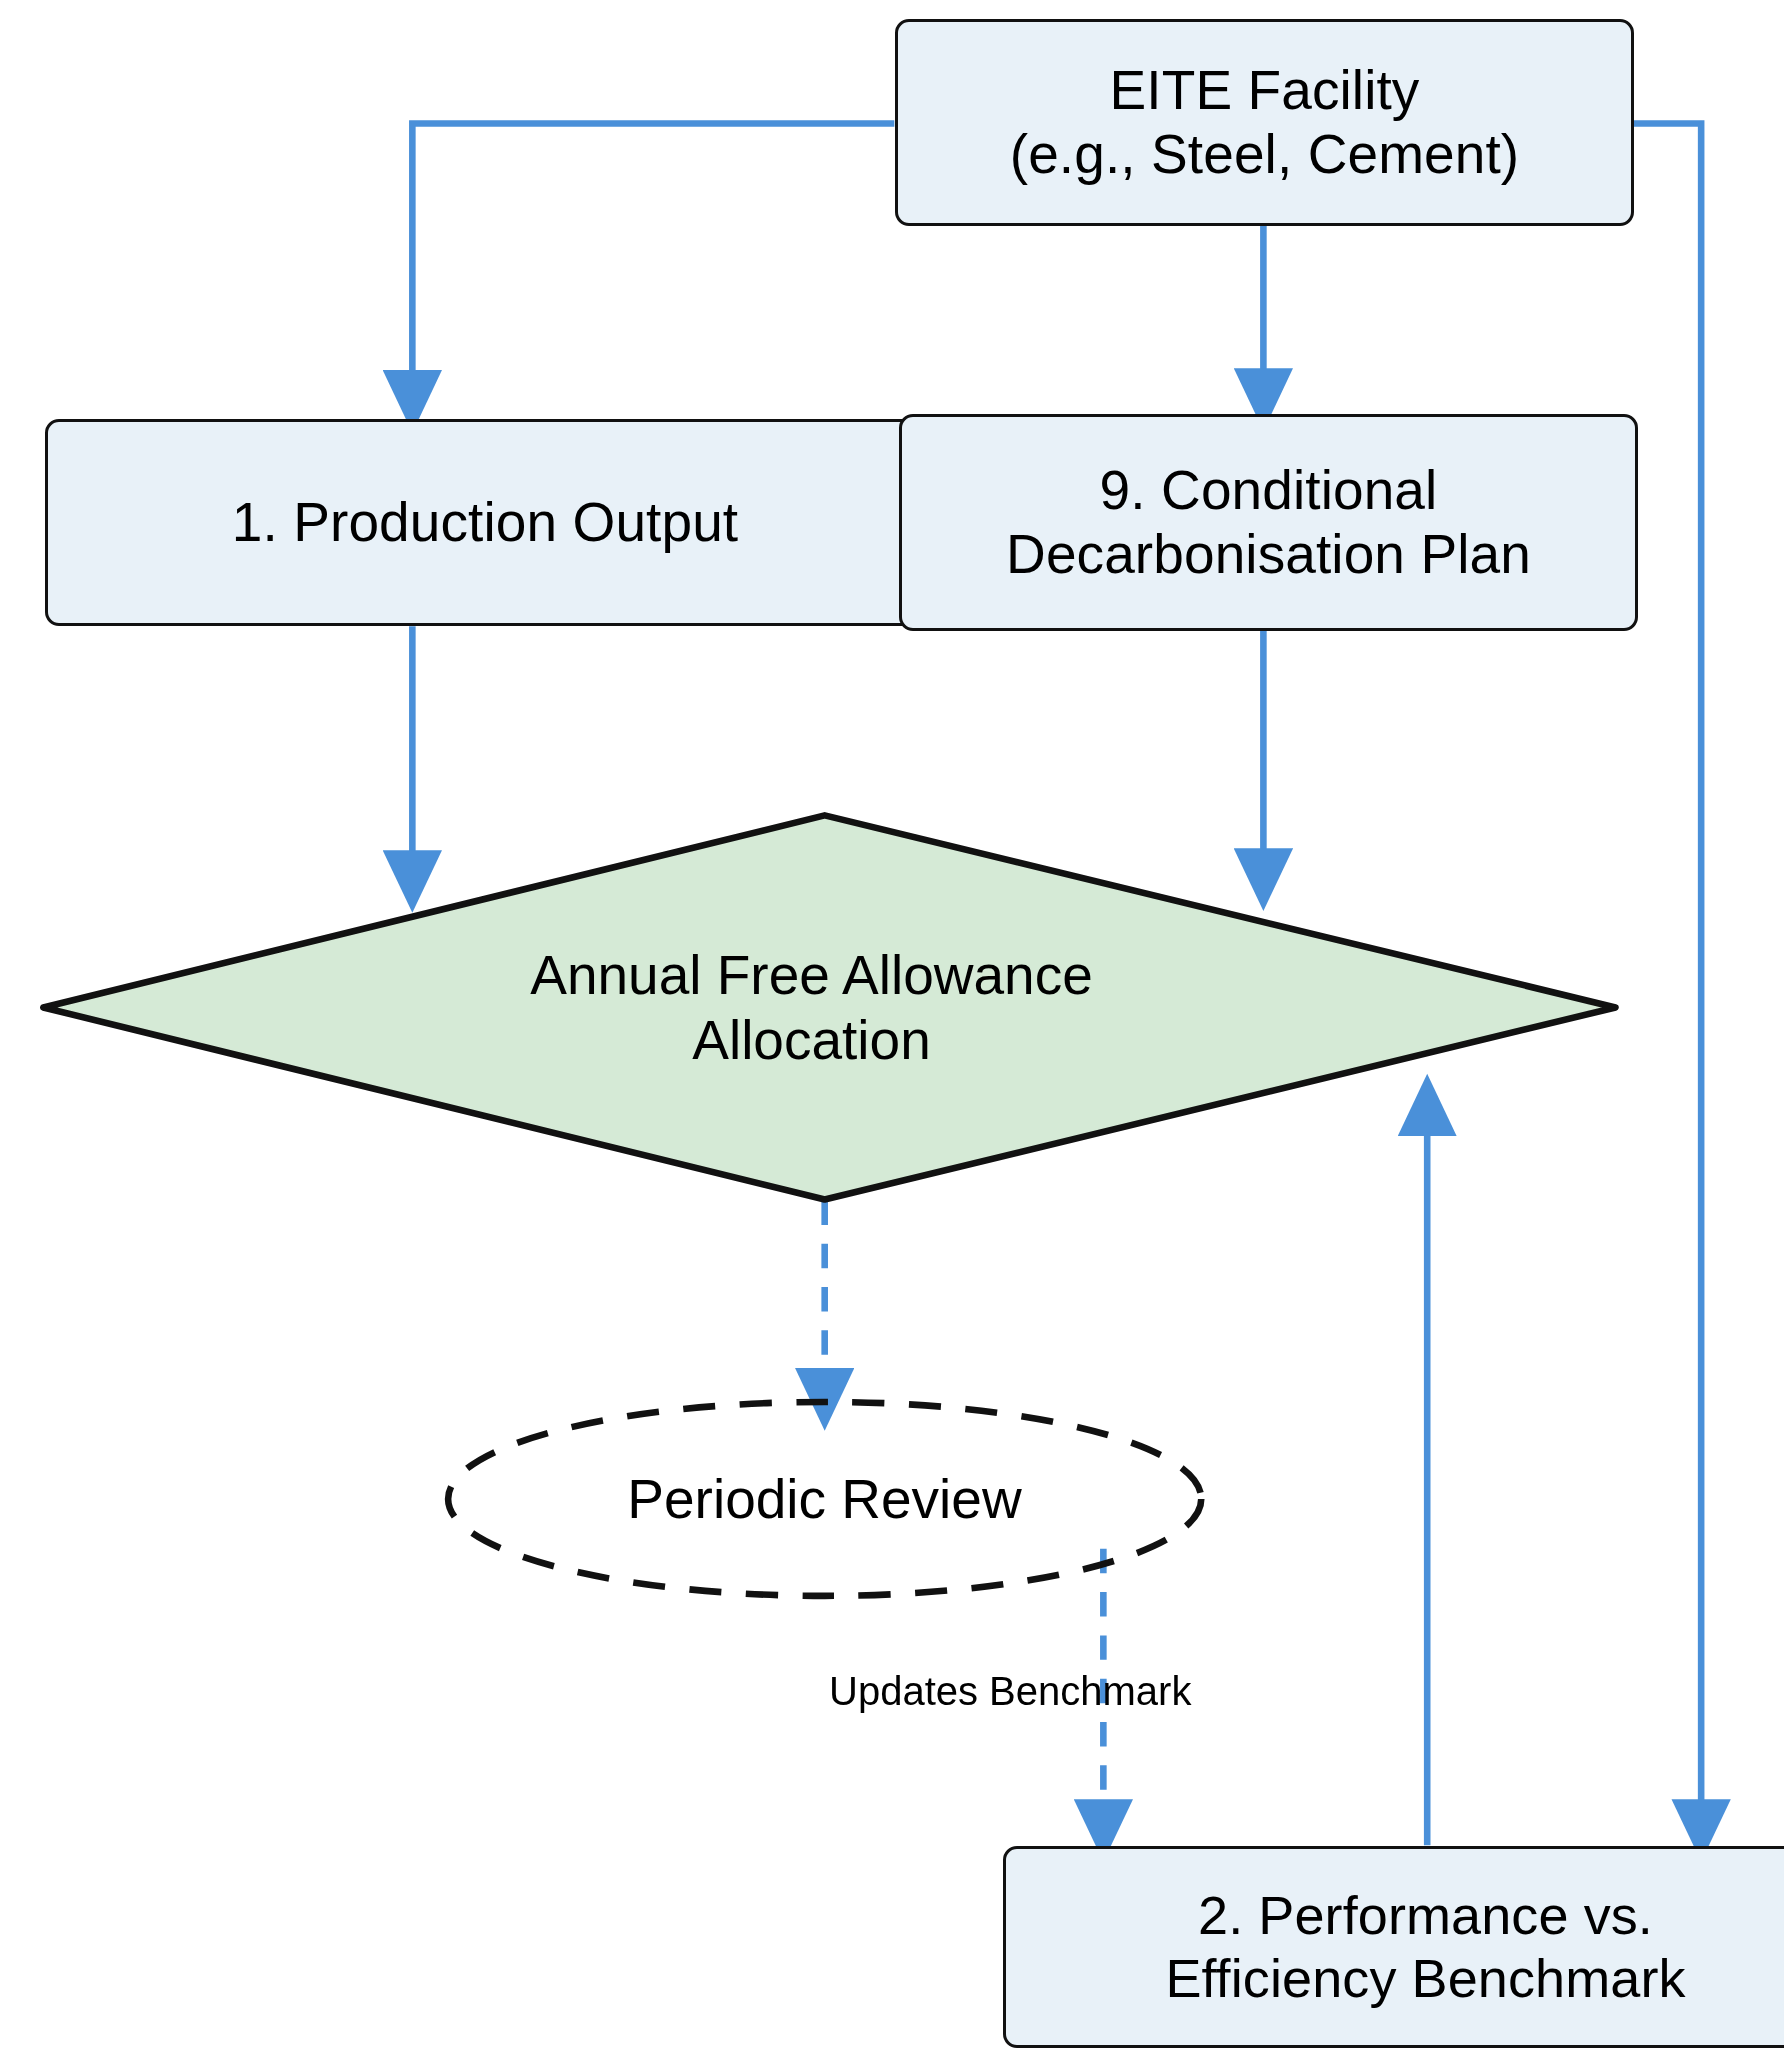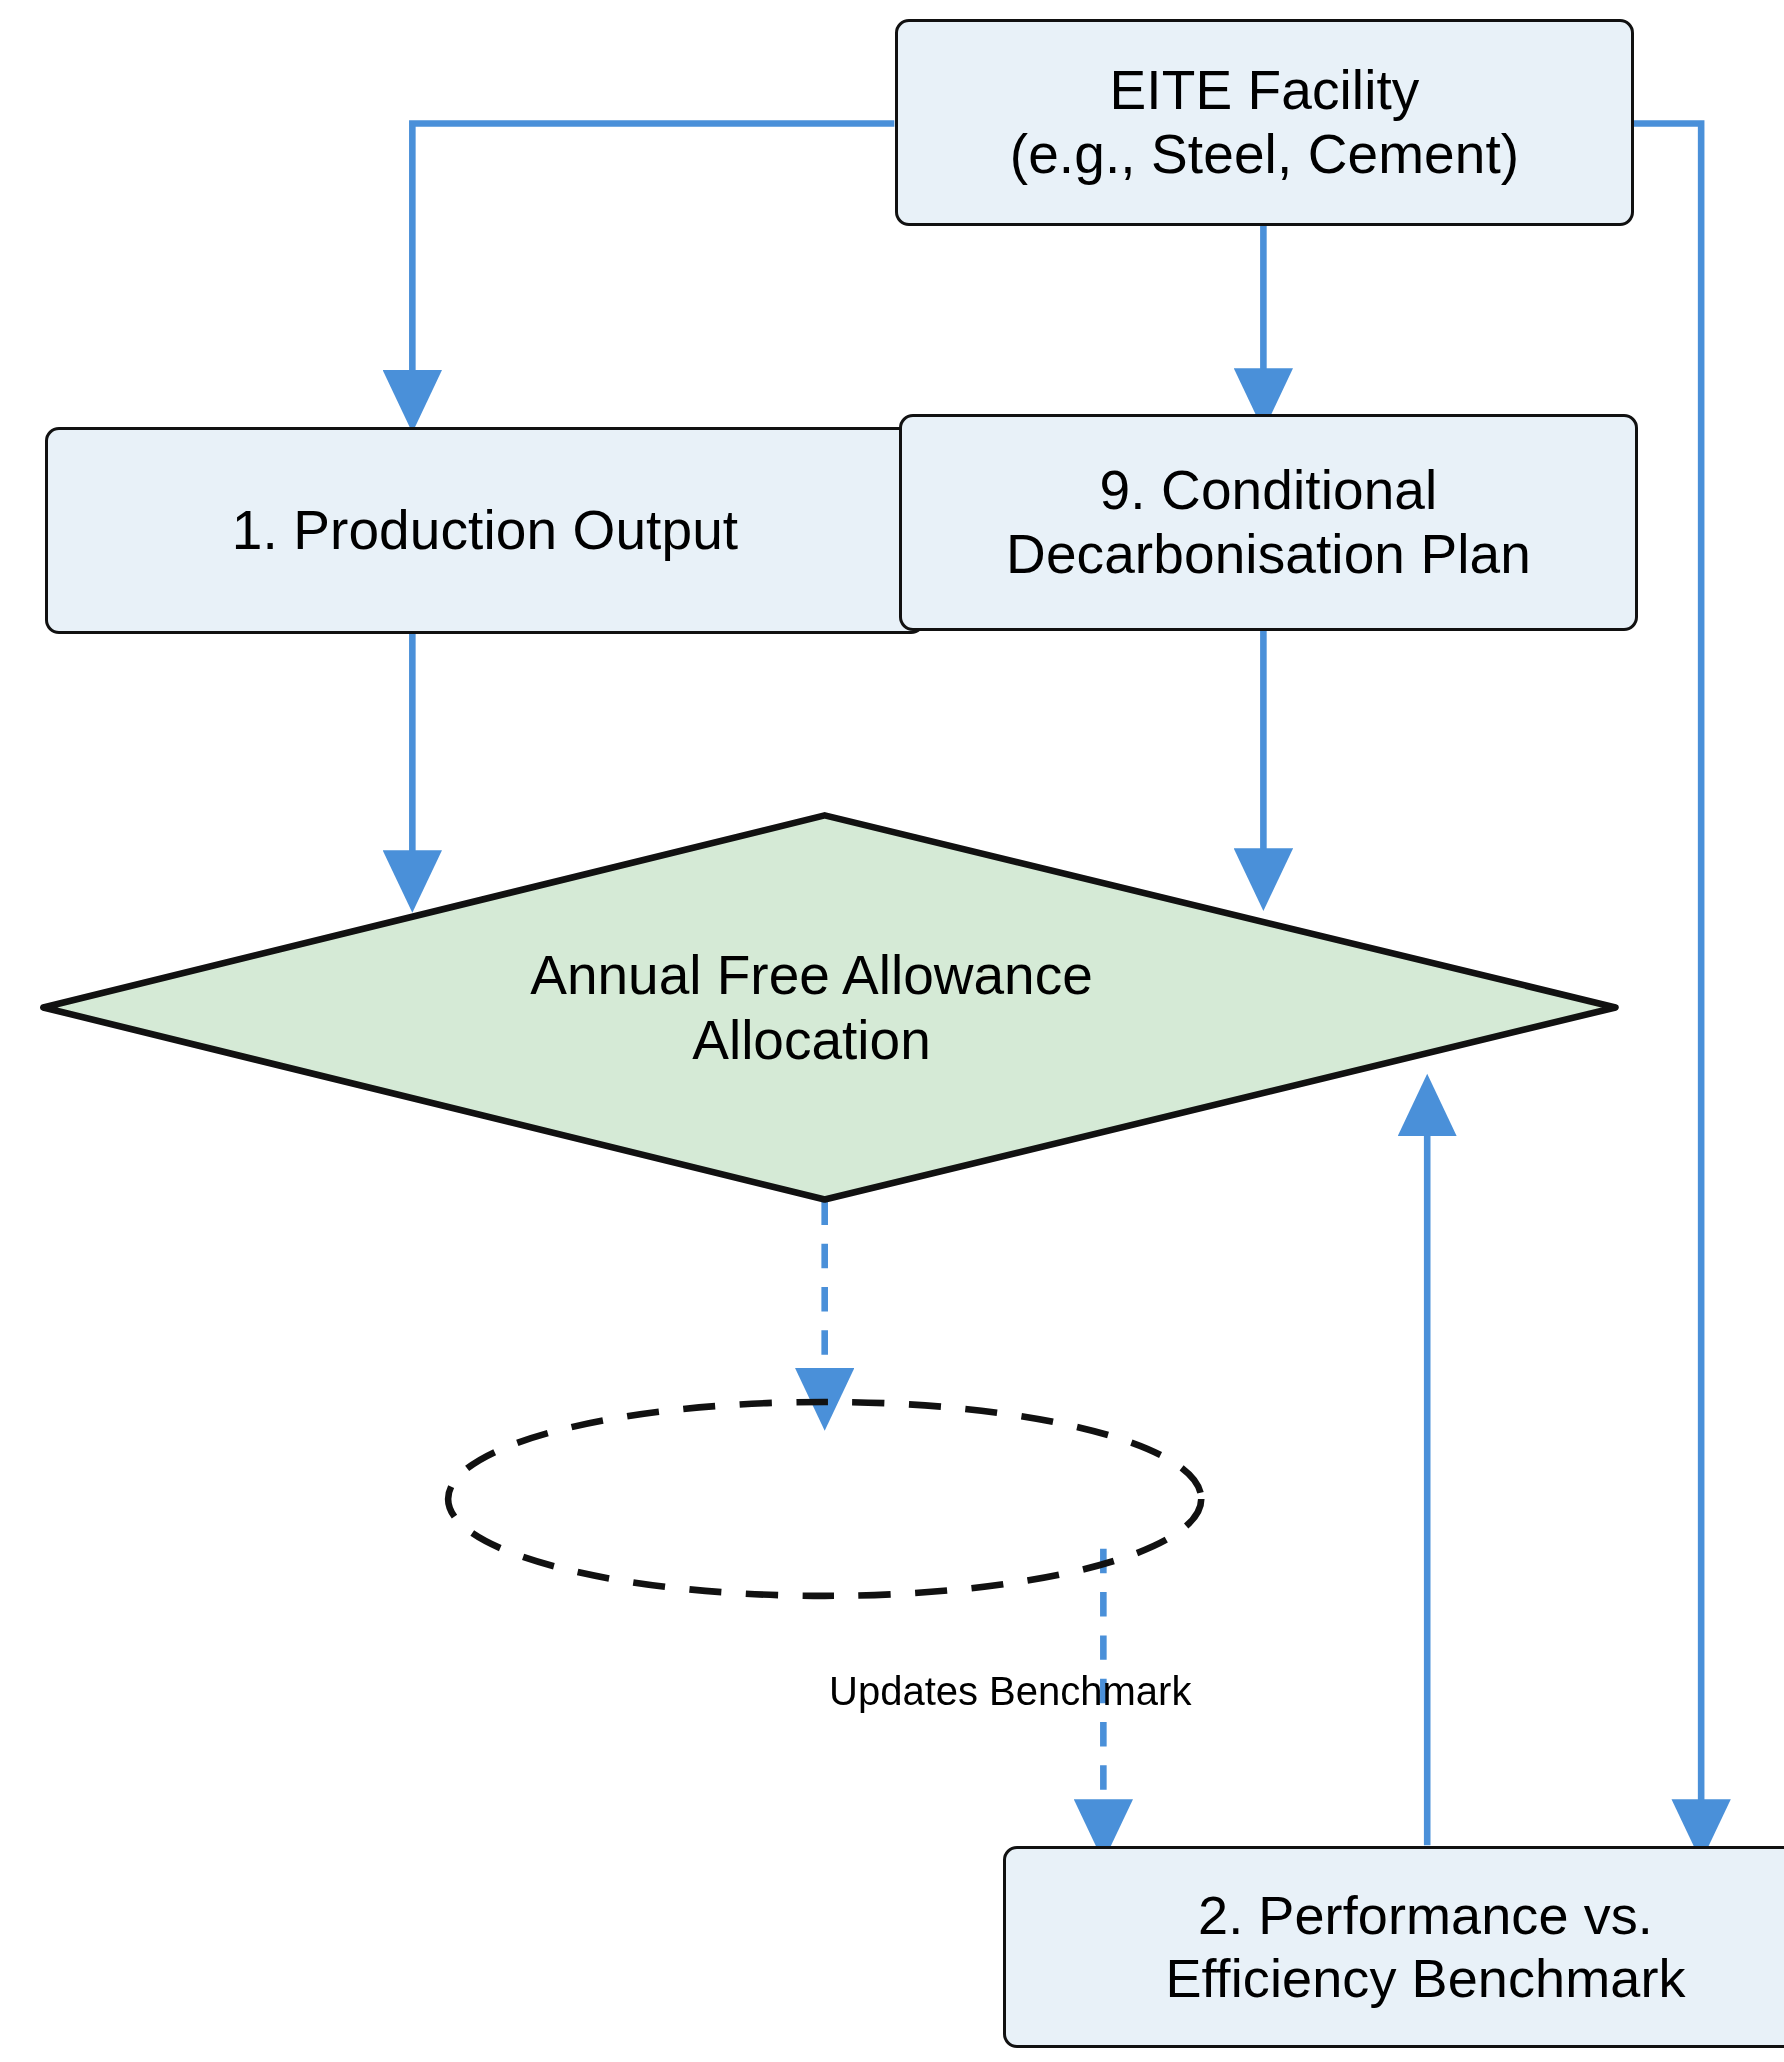--- a/index.html
+++ b/index.html
@@ -142,34 +142,37 @@
     <g>
       <ellipse cx="876" cy="1592" rx="400" ry="103" fill="none" stroke="#111111" stroke-width="7" stroke-dasharray="34 26"></ellipse>
     </g>
   </svg>
 
   <div class="node node-box" style="left:895px; top:19px; width:739px; height:207px; font-size:55px;">
     <span class="node-label">EITE Facility
 (e.g., Steel, Cement)</span>
   </div>
 
-  <div class="node node-box" style="left:45px; top:419px; width:880px; height:207px; font-size:55px;margin-top:8px;">
+  <div class="node node-box" style="left:45px; top:419px; width:880px; height:207px; font-size:55px;">
     <span class="node-label">1. Production Output</span>
   </div>
 
   <div class="node node-box" style="left:899px; top:414px; width:739px; height:217px; font-size:55px;">
     <span class="node-label">9. Conditional
 Decarbonisation Plan</span>
   </div>
 
   <div class="diamond-wrap" style="left:25px; top:815px; width:1573px; height:386px;">
     <div class="diamond-label" style="font-size:55px;">Annual Free Allowance
 Allocation</div>
   </div>
 
+  <div class="ellipse-wrap" style="left:448px; top:1402px; width:753px; height:194px;">
+    <div class="ellipse-label" style="font-size:55px;">Periodic Review</div>
+  </div>
 
   <div class="node node-box" style="left:1003px; top:1846px; width:845px; height:202px; font-size:54px;">
     <span class="node-label">2. Performance vs.
 Efficiency Benchmark</span>
   </div>
 
   <div class="edge-label" style="left:829px; top:1669px; font-size:40px;">Updates Benchmark</div>
 
 </div>
 

